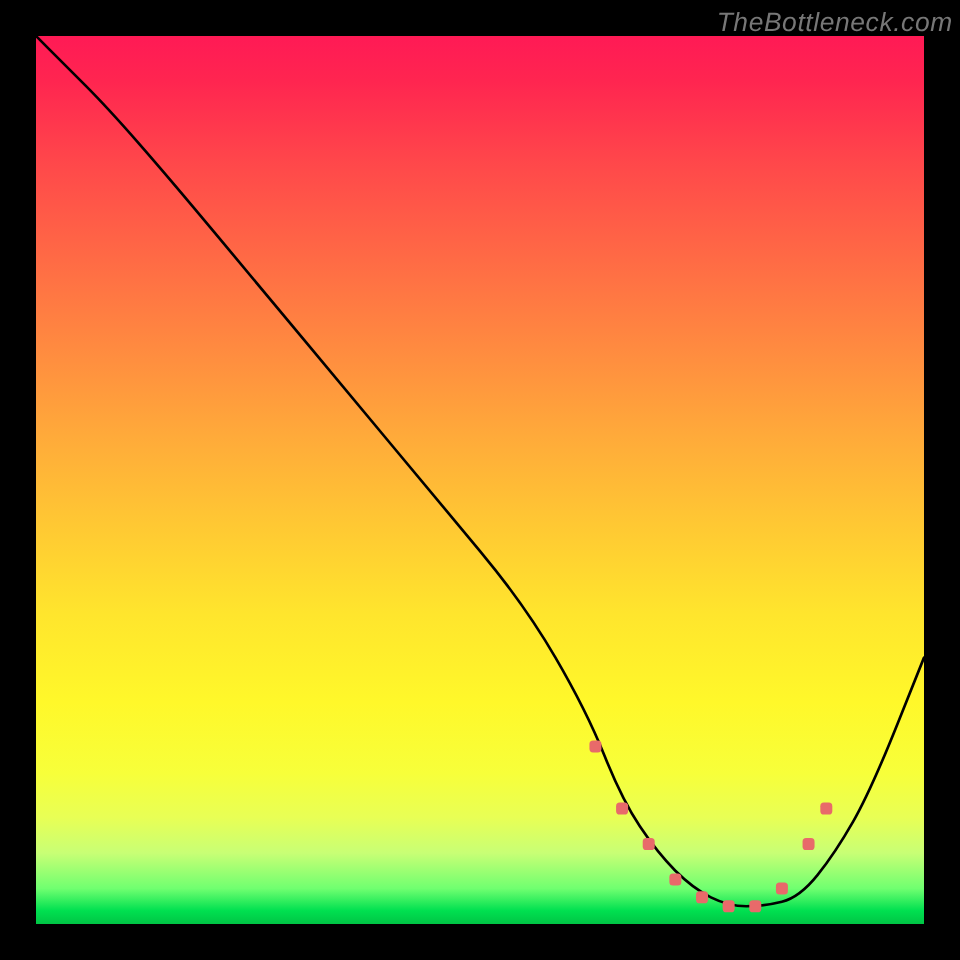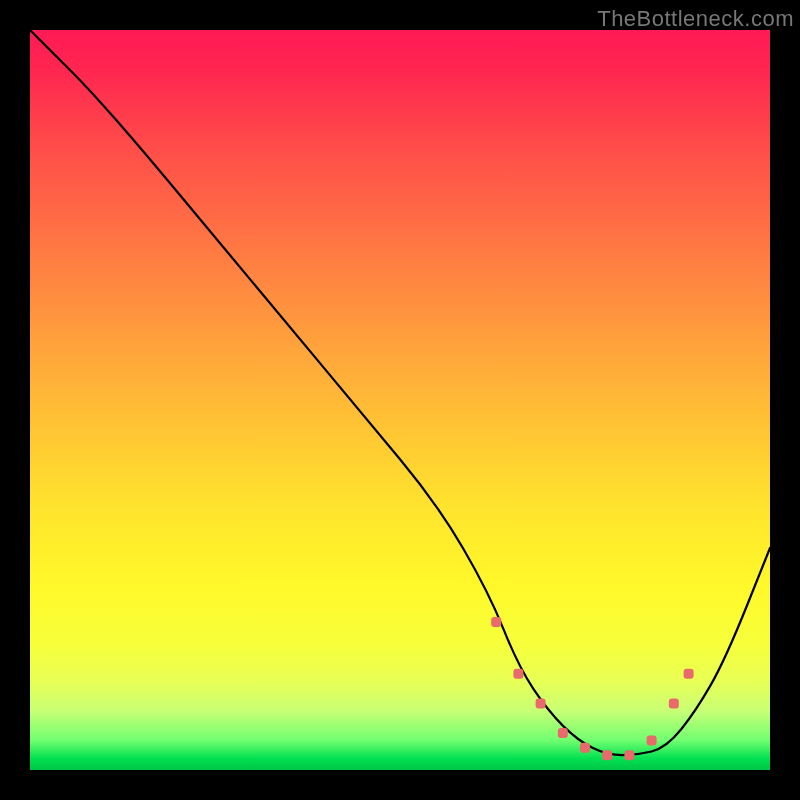--- a/index.html
+++ b/index.html
@@ -8,20 +8,21 @@
     width: 800px;
     height: 800px;
     overflow: hidden;
     background: #000;
     font-family: Arial, Helvetica, sans-serif;
   }
   .chart-container {
     position: relative;
     width: 800px;
     height: 800px;
+    font-style: italic;
   }
   .plot-area {
     position: absolute;
     left: 30px;
     top: 30px;
     width: 740px;
     height: 740px;
     background: linear-gradient(to bottom,
       #ff1a55 0%,
       #ff2550 5%,

